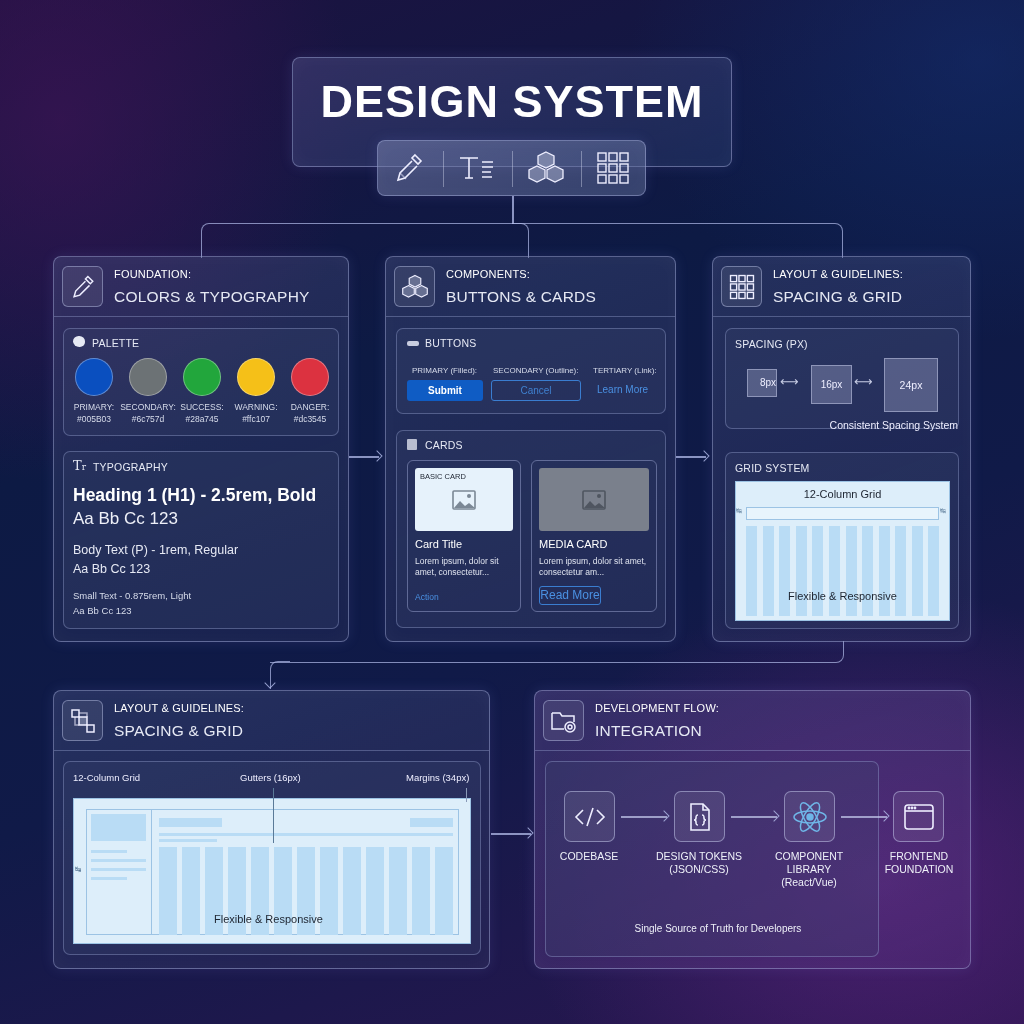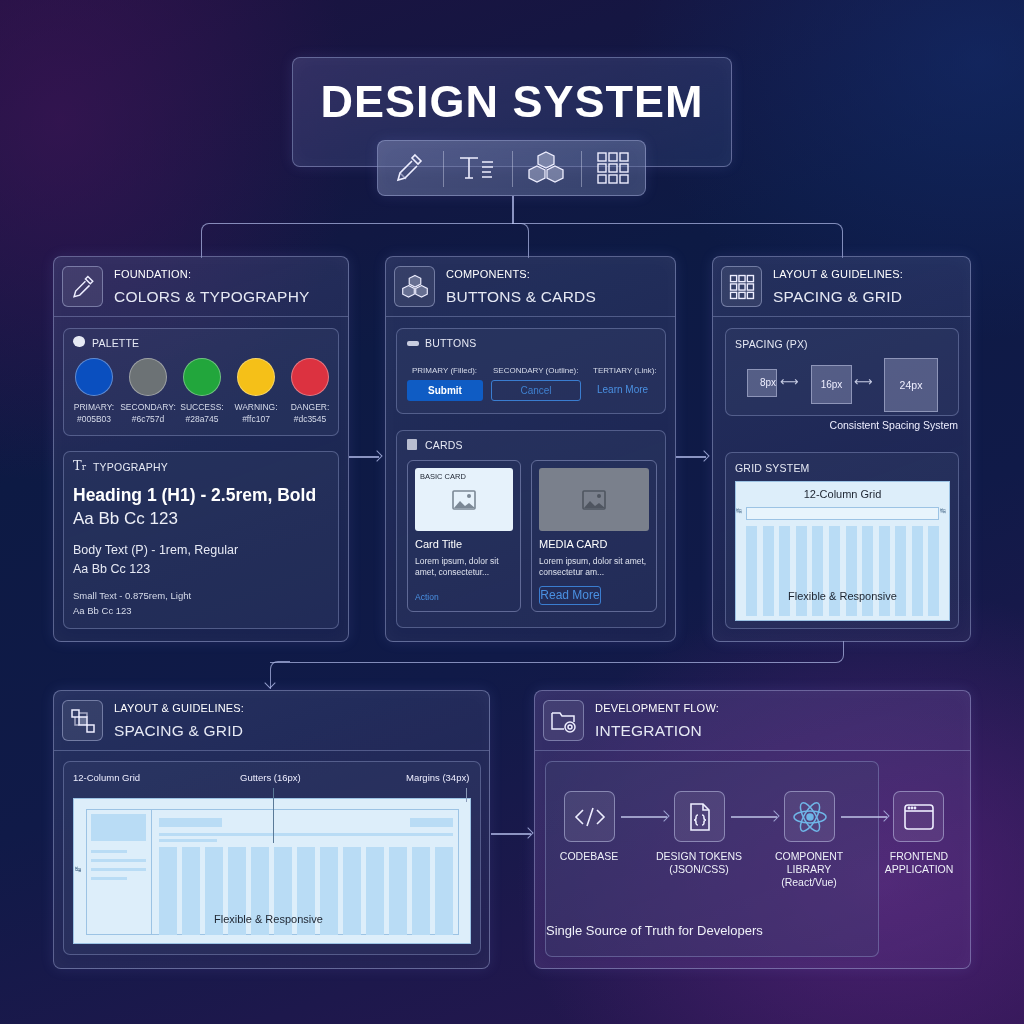--- a/index.html
+++ b/index.html
@@ -237,21 +237,21 @@
           <rect x="24" y="13" width="8" height="8"></rect>
           <rect x="2" y="24" width="8" height="8"></rect>
           <rect x="13" y="24" width="8" height="8"></rect>
           <rect x="24" y="24" width="8" height="8"></rect>
         </svg>
     </div>
     <div class="head-title">LAYOUT &amp; GUIDELINES:</div>
     <div class="head-sub">SPACING &amp; GRID</div>
   </div>
 
-  <div class="sub" style="left:12px;top:71px;width:234px;height:88px">
+  <div class="sub" style="left:12px;top:71px;width:234px;height:101px">
     <div class="sub-label" style="left:9px;top:9px">SPACING (PX)</div>
     <div class="abs" style="left:21px;top:40px;width:30px;height:28px;background:rgba(170,175,210,0.35);border:1px solid rgba(200,205,235,0.5);font-size:10px;line-height:26px;text-align:right;color:#eef">8px</div>
     <div class="abs" style="left:54px;top:45px;font-size:13px;color:#c6cbe3">⟷</div>
     <div class="abs" style="left:85px;top:36px;width:41px;height:39px;background:rgba(170,175,210,0.35);border:1px solid rgba(200,205,235,0.5);font-size:10px;line-height:37px;text-align:center;color:#eef">16px</div>
     <div class="abs" style="left:128px;top:45px;font-size:13px;color:#c6cbe3">⟷</div>
     <div class="abs" style="left:158px;top:29px;width:54px;height:54px;background:rgba(170,175,210,0.35);border:1px solid rgba(200,205,235,0.5);font-size:10.5px;line-height:52px;text-align:center;color:#eef">24px</div>
     <div class="abs" style="left:0;right:0;top:90px;text-align:right;font-size:10.5px;color:#eef">Consistent Spacing System</div>
   </div>
 
   <div class="sub" style="left:12px;top:195px;width:234px;height:177px">
@@ -384,17 +384,17 @@
         </svg>
     </div>
 
     <div class="flow-lab" style="left:-12px;top:88px;white-space:pre-line">CODEBASE</div>
     <div class="flow-lab" style="left:98px;top:88px;white-space:pre-line">DESIGN TOKENS
 (JSON/CSS)</div>
     <div class="flow-lab" style="left:208px;top:88px;white-space:pre-line">COMPONENT
 LIBRARY
 (React/Vue)</div>
     <div class="flow-lab" style="left:318px;top:88px;white-space:pre-line">FRONTEND
-APPLICATION</div>
-
-    <div class="abs" style="left:0;right:0;top:161px;font-size:13px;color:#eef0f8">Single Source of Truth for Developers</div>
+FOUNDATION</div>
+
+    <div class="abs" style="left:12px;right:0;top:161px;text-align:center;font-size:10px;color:#eef0f8">Single Source of Truth for Developers</div>
   </div>
 </div>
 
 </body></html>

